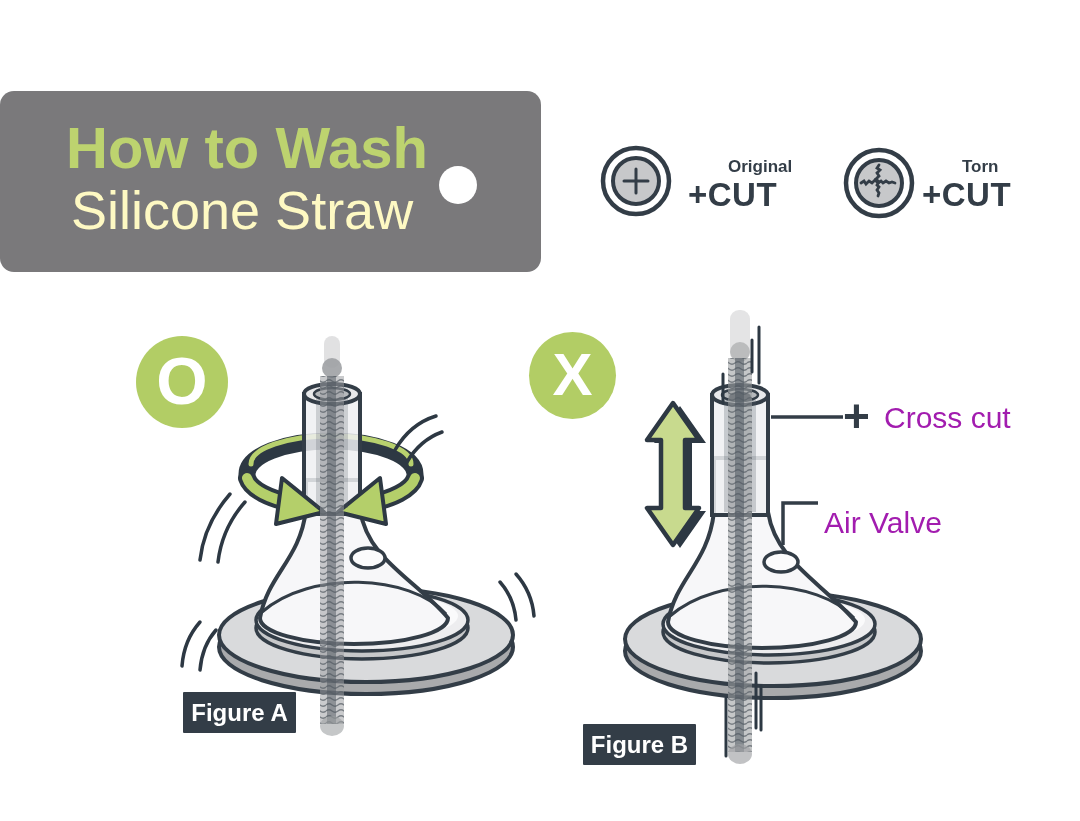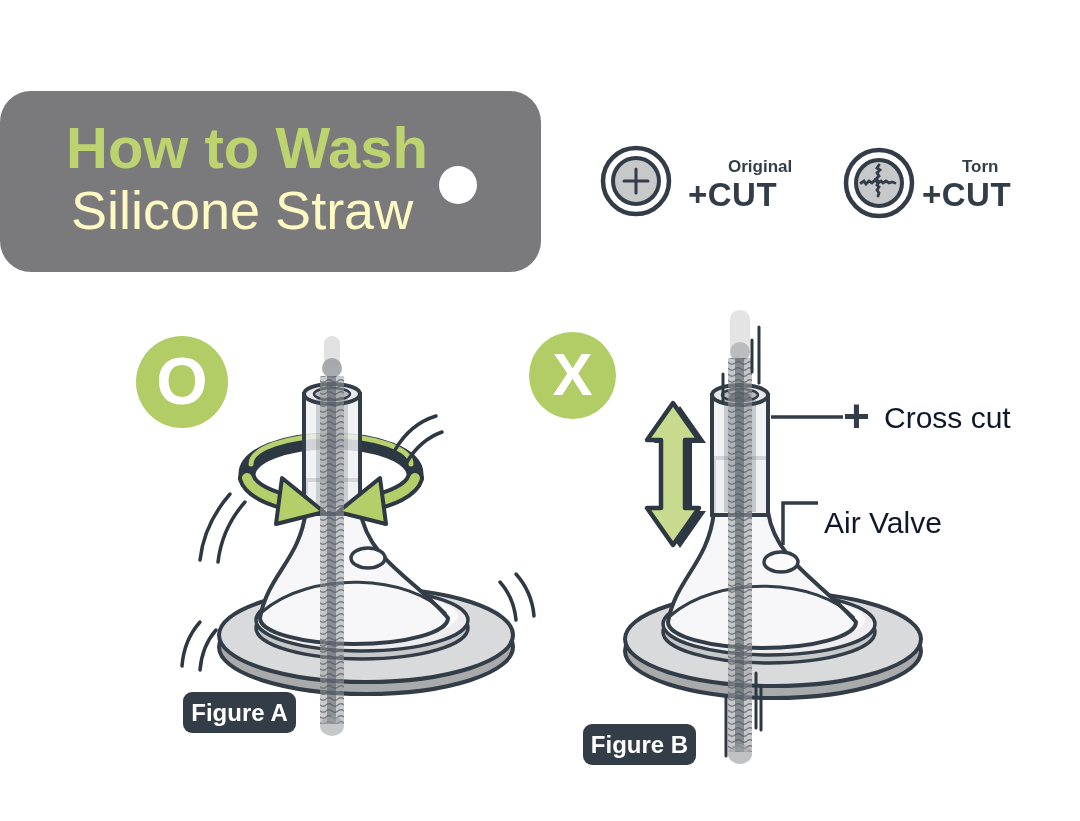--- a/index.html
+++ b/index.html
@@ -1,38 +1,38 @@
 <!DOCTYPE html>
 <html><head>
 <meta charset="utf-8">
 <style>
   html,body{margin:0;padding:0;background:#ffffff;}
   .canvas{position:relative;width:1080px;height:821px;background:#ffffff;overflow:hidden;
           font-family:"Liberation Sans",sans-serif;}
   
   .banner{position:absolute;left:0;top:91px;width:541px;height:181px;background:#7a797b;
-          border-radius:31px;}
+          border-radius:14px;}
   .t1{position:absolute;left:66px;top:28px;font-size:58px;font-weight:700;color:#bdd36f;line-height:1;}
   .t2{position:absolute;left:71px;top:92px;font-size:54px;font-weight:400;color:#fef9c3;line-height:1;}
   .hole{position:absolute;left:439px;top:75px;width:38px;height:38px;border-radius:50%;background:#ffffff;}
   
   .licon{position:absolute;}
   .llabel{position:absolute;top:158px;color:#333d47;}
   .lname{font-size:17px;font-weight:700;line-height:1;margin-left:40px;}
   .lcut{font-size:33px;font-weight:700;line-height:1;margin-top:3px;letter-spacing:0.5px;}
   
   .fig{position:absolute;}
   .badge{position:absolute;border-radius:50%;background:#b2cd65;color:#ffffff;
          font-weight:700;text-align:center;}
   .badge-o{left:136px;top:336px;width:92px;height:92px;font-size:66px;line-height:90px;}
   .badge-x{left:529px;top:332px;width:87px;height:87px;font-size:60px;line-height:85px;}
-  .figlabel{position:absolute;width:113px;height:41px;background:#333d47;border-radius:9px;
+  .figlabel{position:absolute;width:113px;height:41px;background:#333d47;border-radius:1px;
             color:#ffffff;font-size:24px;font-weight:700;text-align:center;line-height:41px;}
   .plus{position:absolute;left:843px;top:393px;font-size:46px;font-weight:700;color:#333d47;line-height:1;}
-  .ann{position:absolute;font-size:30px;font-weight:400;color:#0f172a;line-height:1;}
+  .ann{position:absolute;font-size:30px;font-weight:400;color:#a21caf;line-height:1;}
 </style>
 </head>
 <body>
 
 <div class="canvas">
 
   <div class="banner">
     <div class="t1">How to Wash</div>
     <div class="t2">Silicone Straw</div>
     <div class="hole"></div>

